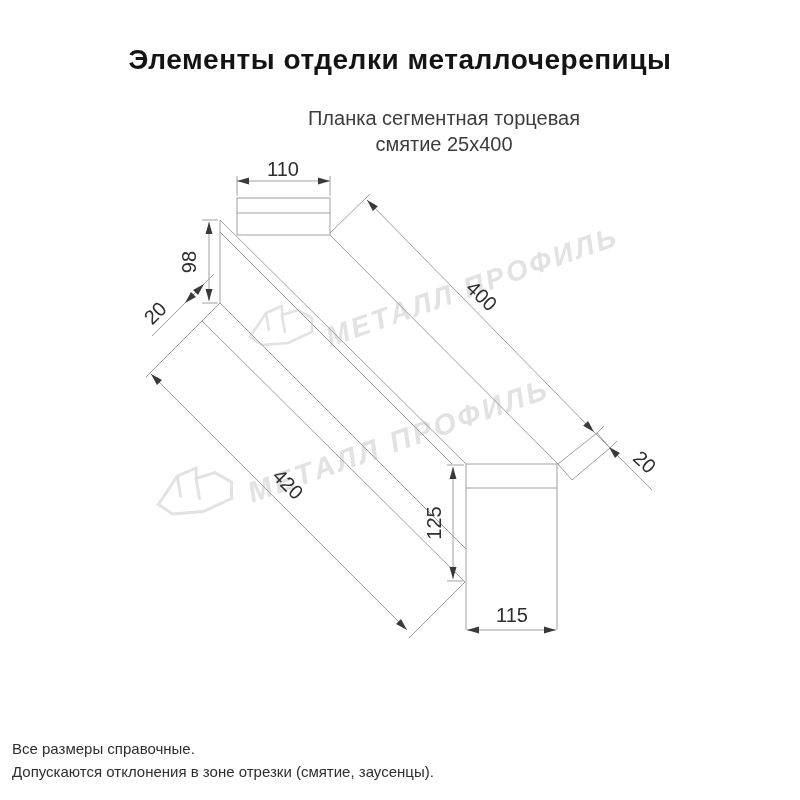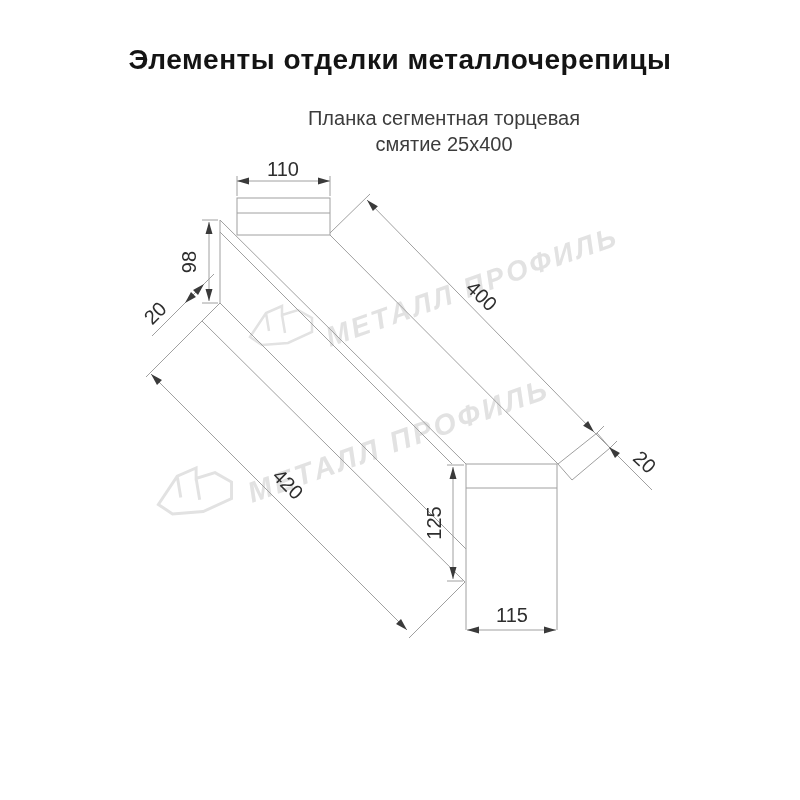--- a/index.html
+++ b/index.html
@@ -123,15 +123,17 @@
       <text class="dimtxt" text-anchor="middle" transform="translate(441 523) rotate(-90)">125</text>
     </g>
 
     <g class="dim">
       <line x1="467" y1="630" x2="556" y2="630" marker-start="url(#mStart)" marker-end="url(#mEnd)"></line>
       <text class="dimtxt" x="512" y="622" text-anchor="middle">115</text>
     </g>
   </svg>
 
   <div class="footer">
+    <div>Все размеры справочные.</div>
+    <div>Допускаются отклонения в зоне отрезки (смятие, заусенцы).</div>
   </div>
 
 </div>
 
 </body></html>

